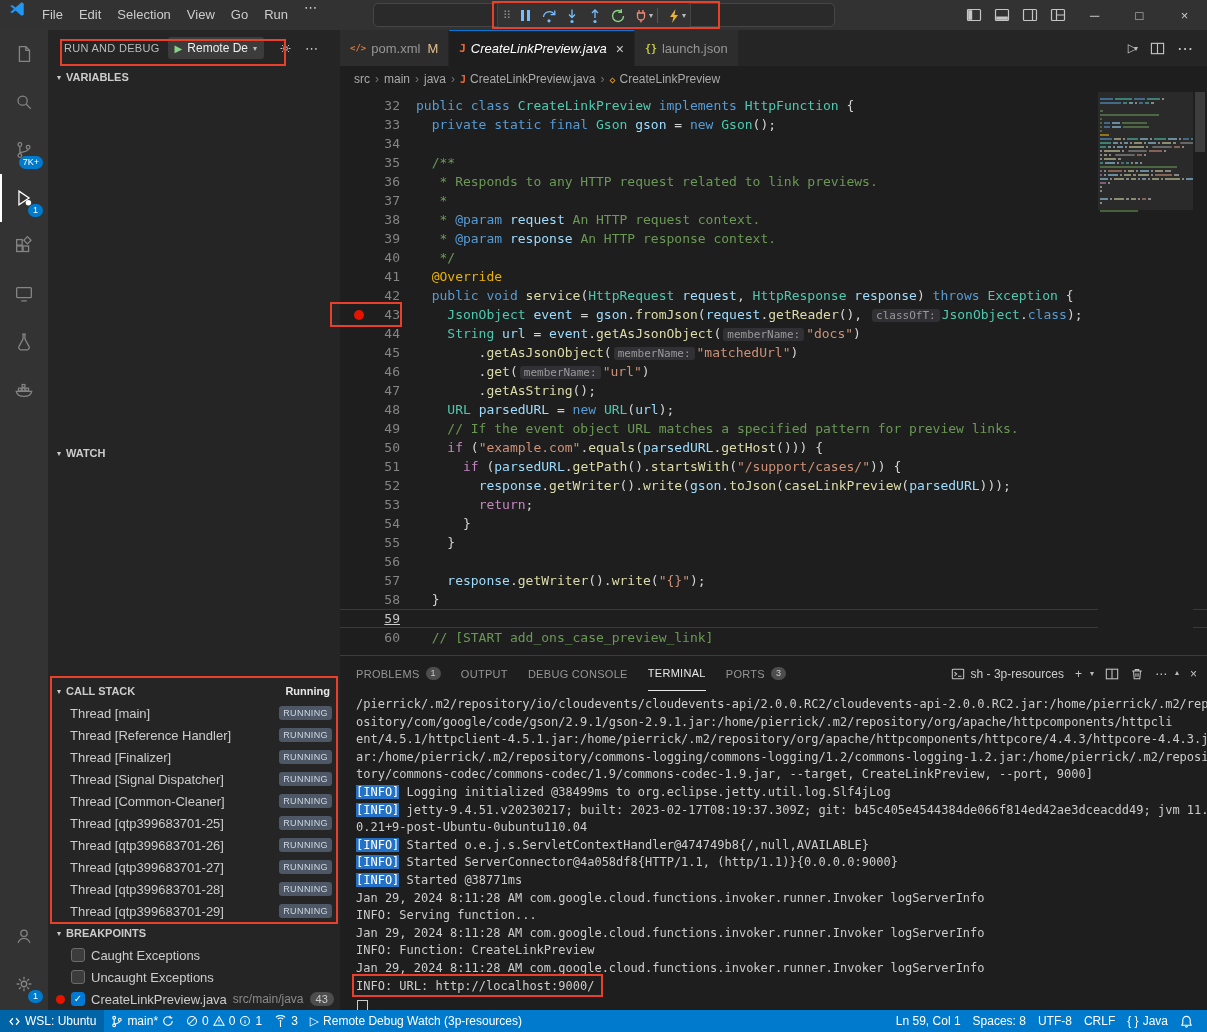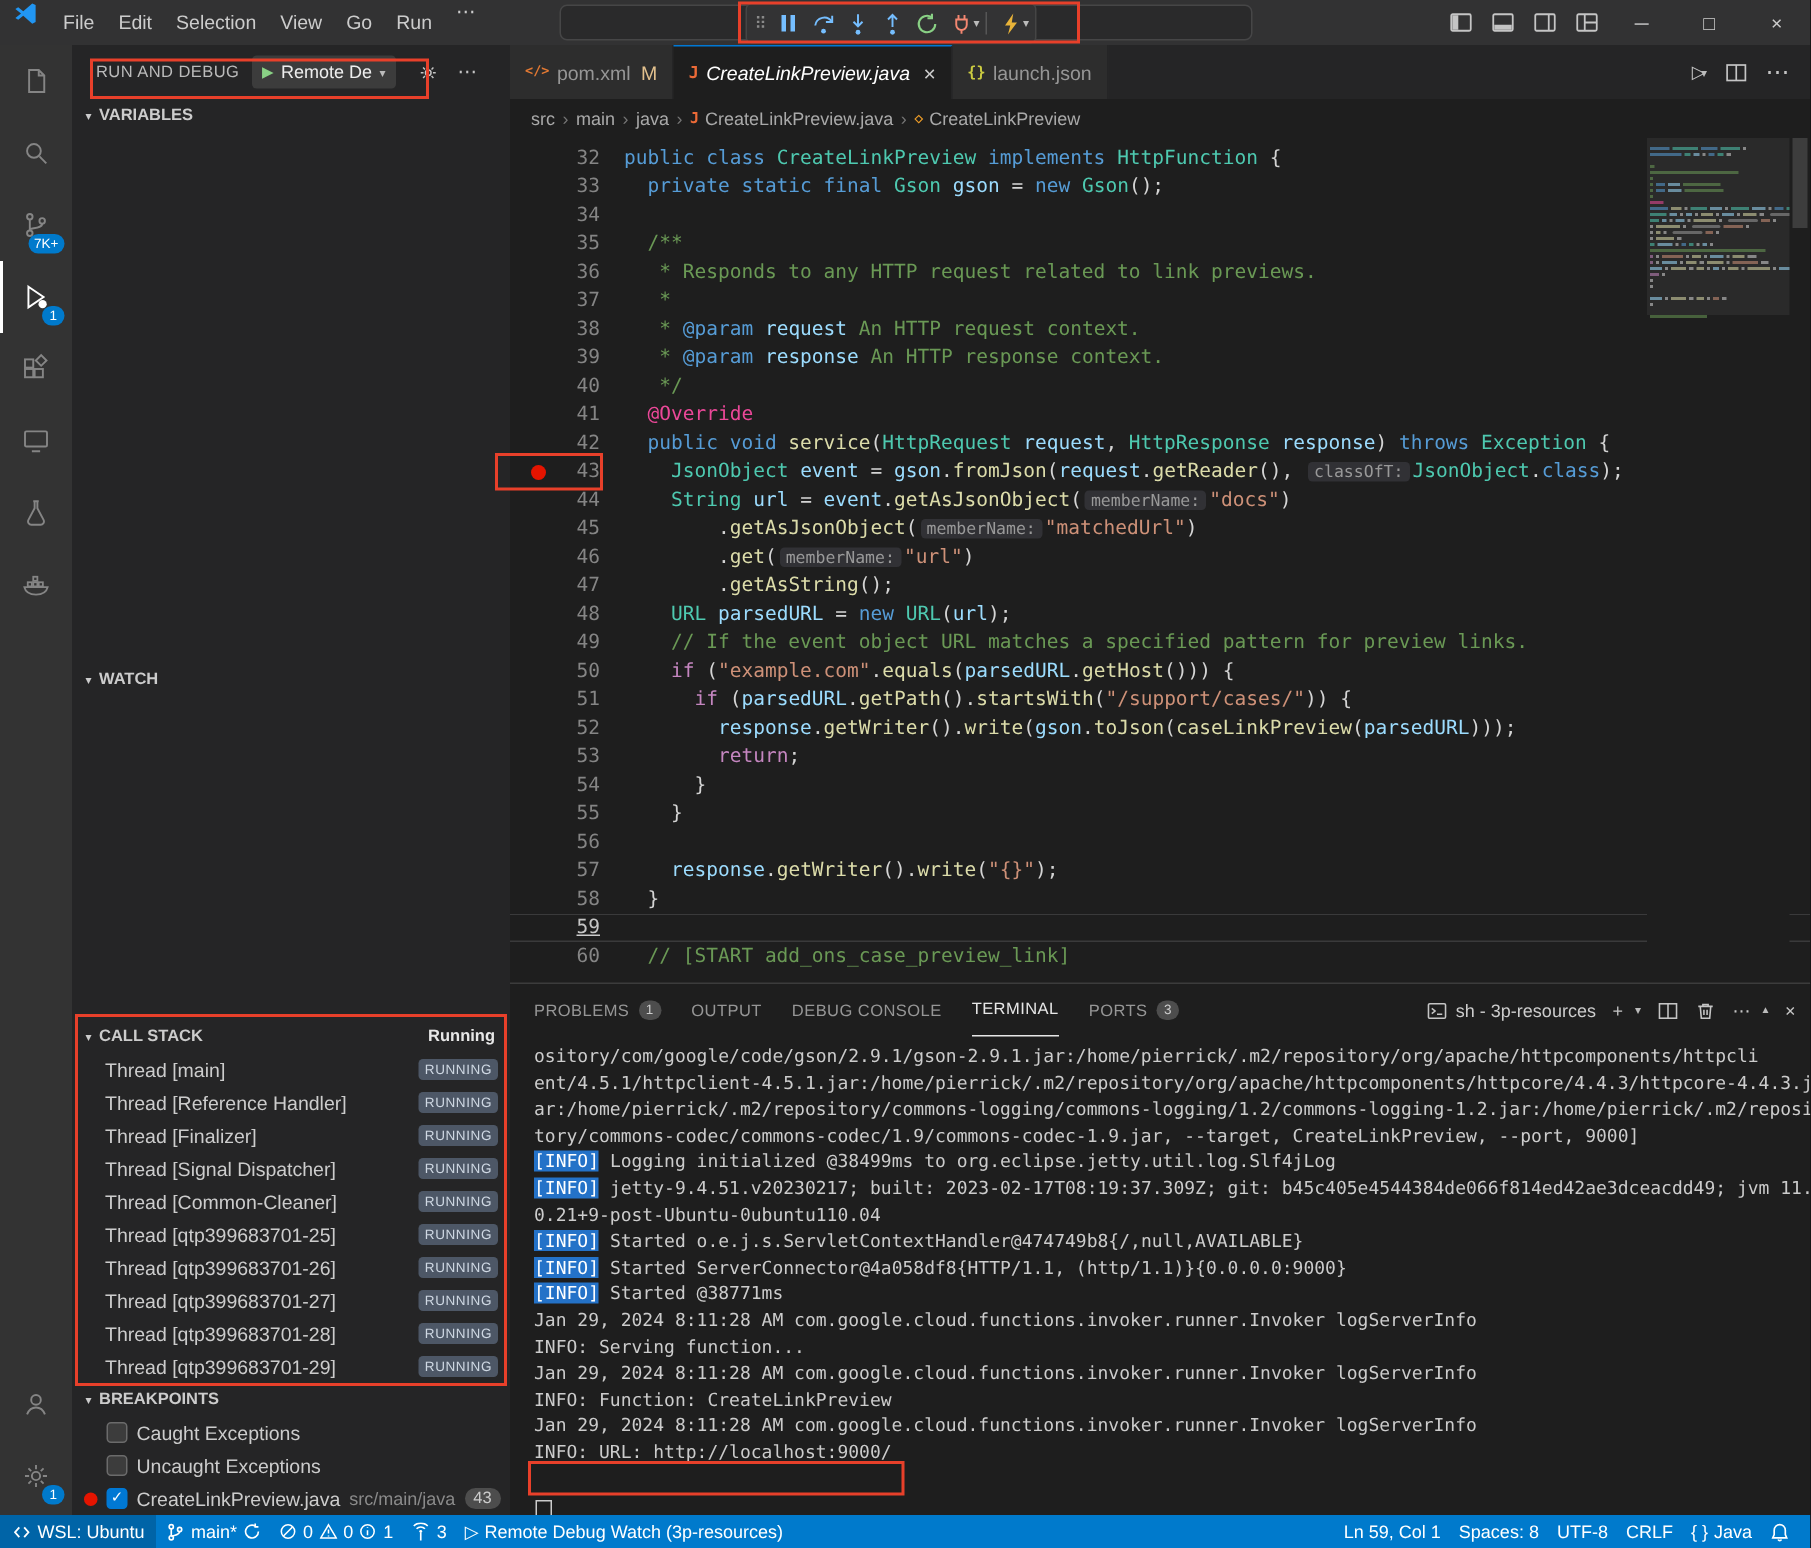--- a/index.html
+++ b/index.html
@@ -93,21 +93,21 @@
   .cline{height:19px;display:flex;white-space:pre;box-sizing:border-box;}
   .cline.current{box-shadow:inset 0 1px 0 #3a3a3b, inset 0 -1px 0 #3a3a3b;text-decoration:underline;}
   .gutter{width:76px;flex:none;display:flex;align-items:center;}
   .bp{width:10px;height:10px;border-radius:50%;margin-left:14px;flex:none;}
   .bp.on{background:#e51400;}
   .lnum{width:34px;text-align:right;color:#858585;flex:none;margin-left:2px;}
   .lnum.cur{color:#c6c6c6;}
   .ctext{flex:none;}
   .tk-k{color:#569cd6;} .tk-c{color:#c586c0;} .tk-t{color:#4ec9b0;} .tk-f{color:#dcdcaa;}
   .tk-v{color:#9cdcfe;} .tk-s{color:#ce9178;} .tk-m{color:#6a9955;} .tk-d{color:#d4d4d4;}
-  .tk-a{color:#ec4899;} .tk-p{color:#9cdcfe;}
+  .tk-a{color:#eab308;} .tk-p{color:#9cdcfe;}
   .tk-i{background:#313135;color:#999999;border-radius:3px;padding:0 4px;font-size:11px;margin:0 2px;}
   .minimap{position:absolute;right:14px;top:0;width:95px;bottom:0;background:#1e1e1e;}
   .mm-slider{position:absolute;left:0;right:0;top:0;height:118px;background:rgba(121,121,121,.14);}
   #minimap-content{padding-top:6px;position:relative;}
   .mm-line{height:2px;margin-bottom:2px;white-space:nowrap;overflow:hidden;padding-left:2px;font-size:0;}
   .mm-seg{display:inline-block;height:2px;background:currentColor;opacity:.55;margin-right:2px;}
   .scrollbar{position:absolute;right:0;top:0;width:14px;bottom:0;}
   .scroll-thumb{position:absolute;top:0;height:60px;left:2px;right:2px;background:rgba(121,121,121,.35);}
 
   
@@ -585,20 +585,21 @@
               <path d="M2.5 4.5h11M6 4.5V3h4v1.5M4 4.5l.8 9h6.4l.8-9M6.8 7v4M9.2 7v4"></path>
             </svg>
         </span>
         <span>⋯</span>
         <span style="transform:rotate(180deg);display:inline-block" class="chev">▾</span>
         <span>×</span>
       </div>
     </div>
     <div id="terminal">
       <div id="terminal-lines">
+          <div class="tline"><span class="tl-d">/pierrick/.m2/repository/io/cloudevents/cloudevents-api/2.0.0.RC2/cloudevents-api-2.0.0.RC2.jar:/home/pierrick/.m2/rep</span></div>
           <div class="tline"><span class="tl-d">ository/com/google/code/gson/2.9.1/gson-2.9.1.jar:/home/pierrick/.m2/repository/org/apache/httpcomponents/httpcli</span></div>
           <div class="tline"><span class="tl-d">ent/4.5.1/httpclient-4.5.1.jar:/home/pierrick/.m2/repository/org/apache/httpcomponents/httpcore/4.4.3/httpcore-4.4.3.j</span></div>
           <div class="tline"><span class="tl-d">ar:/home/pierrick/.m2/repository/commons-logging/commons-logging/1.2/commons-logging-1.2.jar:/home/pierrick/.m2/reposi</span></div>
           <div class="tline"><span class="tl-d">tory/commons-codec/commons-codec/1.9/commons-codec-1.9.jar, --target, CreateLinkPreview, --port, 9000]</span></div>
           <div class="tline"><span class="tl-hl">[INFO]</span><span class="tl-d"> Logging initialized @38499ms to org.eclipse.jetty.util.log.Slf4jLog</span></div>
           <div class="tline"><span class="tl-hl">[INFO]</span><span class="tl-d"> jetty-9.4.51.v20230217; built: 2023-02-17T08:19:37.309Z; git: b45c405e4544384de066f814ed42ae3dceacdd49; jvm 11.</span></div>
           <div class="tline"><span class="tl-d">0.21+9-post-Ubuntu-0ubuntu110.04</span></div>
           <div class="tline"><span class="tl-hl">[INFO]</span><span class="tl-d"> Started o.e.j.s.ServletContextHandler@474749b8{/,null,AVAILABLE}</span></div>
           <div class="tline"><span class="tl-hl">[INFO]</span><span class="tl-d"> Started ServerConnector@4a058df8{HTTP/1.1, (http/1.1)}{0.0.0.0:9000}</span></div>
           <div class="tline"><span class="tl-hl">[INFO]</span><span class="tl-d"> Started @38771ms</span></div>

